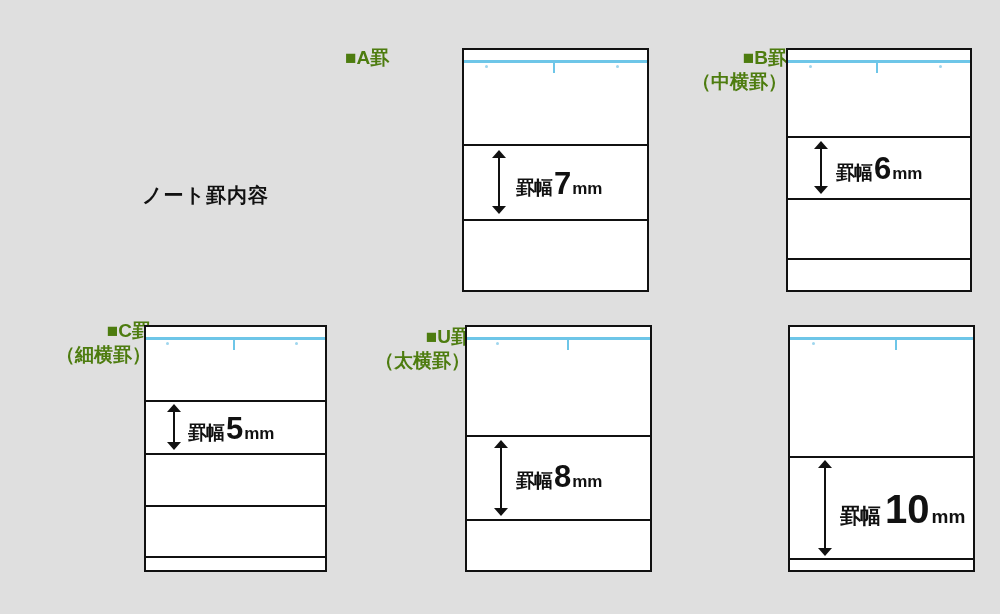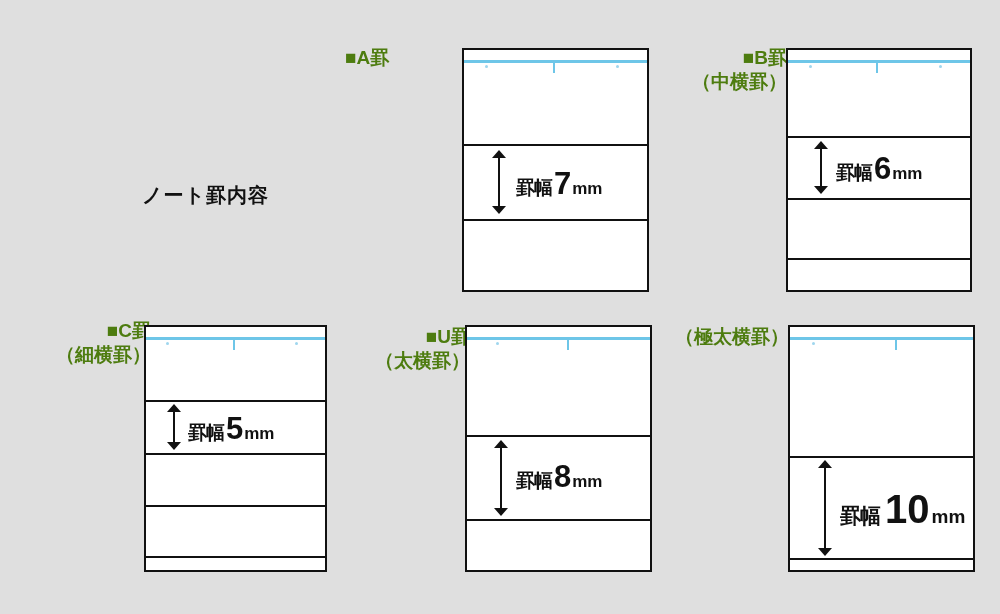--- a/index.html
+++ b/index.html
@@ -261,21 +261,20 @@
       <div class="measure-text" style="left:49px; top:134px;">
         <span class="mt-word">罫幅</span>
         <span class="mt-num">8</span>
         <span class="mt-unit">mm</span>
       </div>
     </div>
   </div>
 
   <div class="rule-group">
     <div class="rule-label" style="left:675px; top:325px;">
-      <span class="label-sub">（極太横罫）</span>
     </div>
 
     <div class="sample-box" style="left:788px; top:325px; width:187px; height:247px;">
       <div class="header-rule" style="top:10px;"></div>
       <div class="tick-major" style="left:105px; top:13px; height:10px;"></div>
       <div class="tick-dot" style="left:22px; top:15px;"></div>
 
       <div class="rule-line" style="top:129px;"></div>
       <div class="rule-line" style="top:231px;"></div>
 

